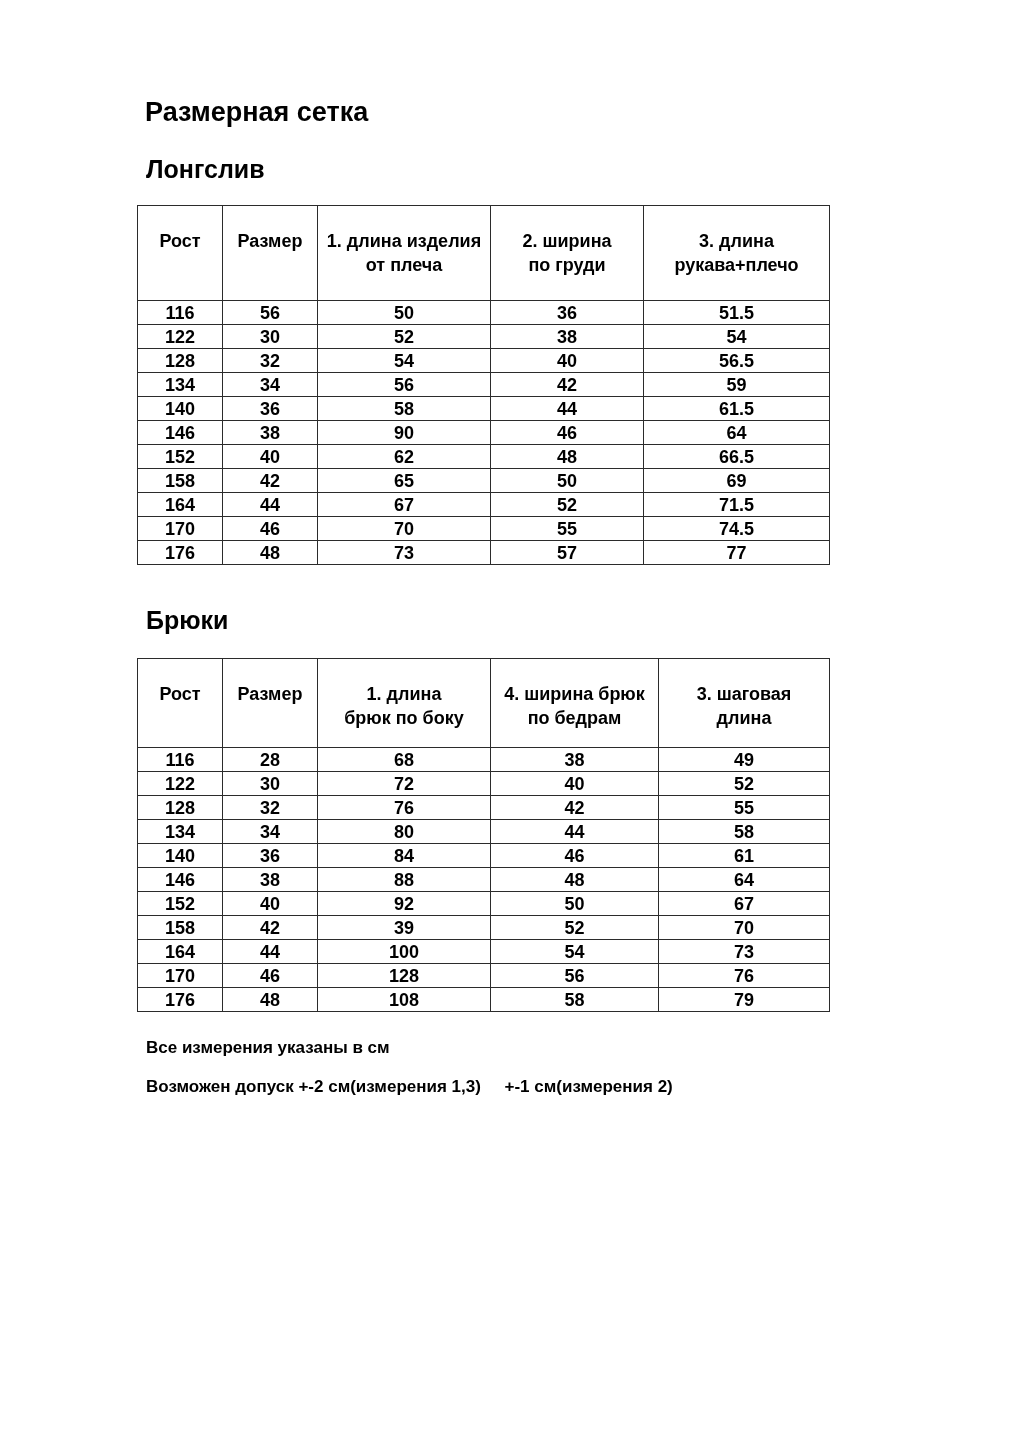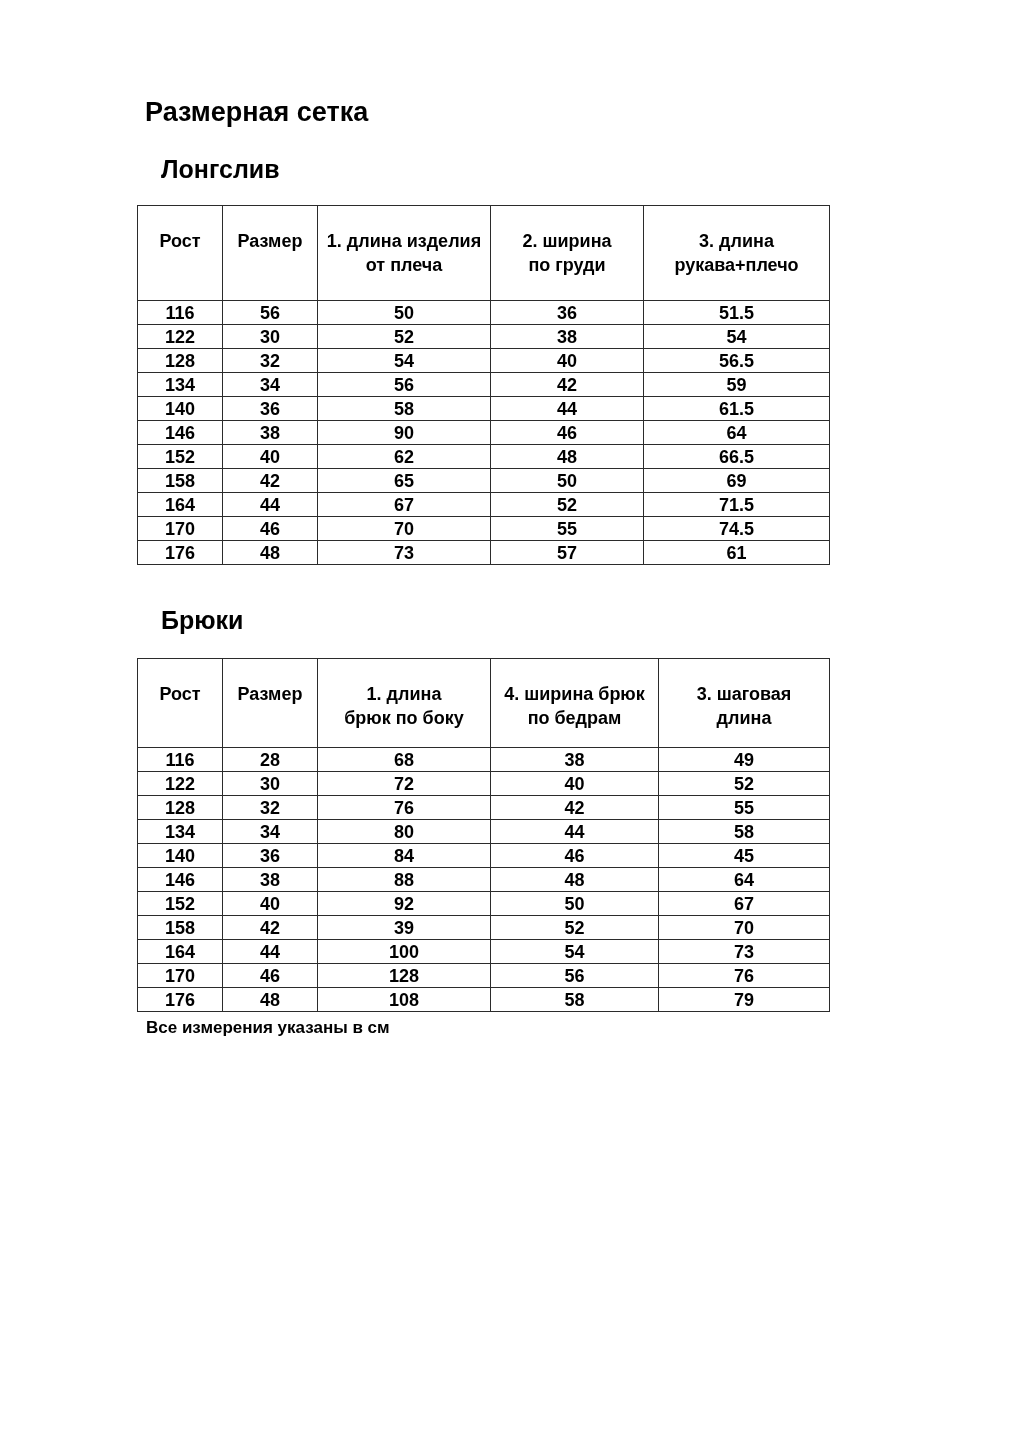--- a/index.html
+++ b/index.html
@@ -3,21 +3,21 @@
 <meta charset="utf-8">
 <style>
   * { margin:0; padding:0; box-sizing:border-box; }
   html,body { background:#ffffff; }
   .page {
     position:relative; width:1024px; height:1449px; background:#ffffff;
     font-family:"Liberation Sans","DejaVu Sans",sans-serif;
     font-weight:700; color:#000; overflow:hidden;padding-left:32px;
   }
   .title { position:absolute; left:145px; top:97px; font-size:27px; line-height:1.15; font-weight:700; }
-  .sec-heading { position:absolute; font-size:25px; line-height:1.15; font-weight:700;margin-left:15px; }
+  .sec-heading { position:absolute; font-size:25px; line-height:1.15; font-weight:700; }
   .h-long  { left:146px; top:155px; }
   .h-pants { left:146px; top:606px; }
 
   table.t {
     position:absolute; left:137px; width:640px;
     border-collapse:separate; border-spacing:0; table-layout:fixed;
     border-top:1.6px solid #2b2b2b; border-left:1.6px solid #2b2b2b;
   }
   .t1 { top:205px; }
   .t2 { top:658px; }
@@ -31,21 +31,21 @@
   }
   .t1 th { height:95px; }
   .t2 th { height:89px; }
   .t td { height:24px; font-size:18px; line-height:22px; vertical-align:middle; }
 
   .c1 { width:85px; }  .c2 { width:95px; }  .c3 { width:173px; }
   .t1 .c4 { width:153px; } .t1 .c5 { width:186px; }
   .t2 .c4 { width:168px; } .t2 .c5 { width:171px; }
 
   .note { position:absolute; left:146px; font-size:17px; line-height:24px;
-          font-weight:700; white-space:pre-wrap; }
+          font-weight:700; white-space:pre-wrap;margin-top:20px; }
   .n1 { top:1016px; }
   .n2 { top:1055px; }
 </style>
 </head>
 <body>
 
 <div class="page">
 
   <h1 class="title">Размерная сетка</h1>
 
@@ -140,21 +140,21 @@
           <td>46</td>
           <td>70</td>
           <td>55</td>
           <td>74.5</td>
         </tr>
         <tr>
           <td>176</td>
           <td>48</td>
           <td>73</td>
           <td>57</td>
-          <td>61</td>
+          <td>77</td>
         </tr>
       </tbody>
   </table>
 
   <h2 class="sec-heading h-pants">Брюки</h2>
 
   <table class="t t2">
     <colgroup>
       <col class="c1">
         <col class="c2">
@@ -201,21 +201,21 @@
           <td>34</td>
           <td>80</td>
           <td>44</td>
           <td>58</td>
         </tr>
         <tr>
           <td>140</td>
           <td>36</td>
           <td>84</td>
           <td>46</td>
-          <td>45</td>
+          <td>61</td>
         </tr>
         <tr>
           <td>146</td>
           <td>38</td>
           <td>88</td>
           <td>48</td>
           <td>64</td>
         </tr>
         <tr>
           <td>152</td>
@@ -249,14 +249,15 @@
           <td>176</td>
           <td>48</td>
           <td>108</td>
           <td>58</td>
           <td>79</td>
         </tr>
       </tbody>
   </table>
 
   <p class="note n1">Все измерения указаны в см</p>
+  <p class="note n2">Возможен допуск +-2 см(измерения 1,3)     +-1 см(измерения 2)</p>
 
 </div>
 
 </body></html>

